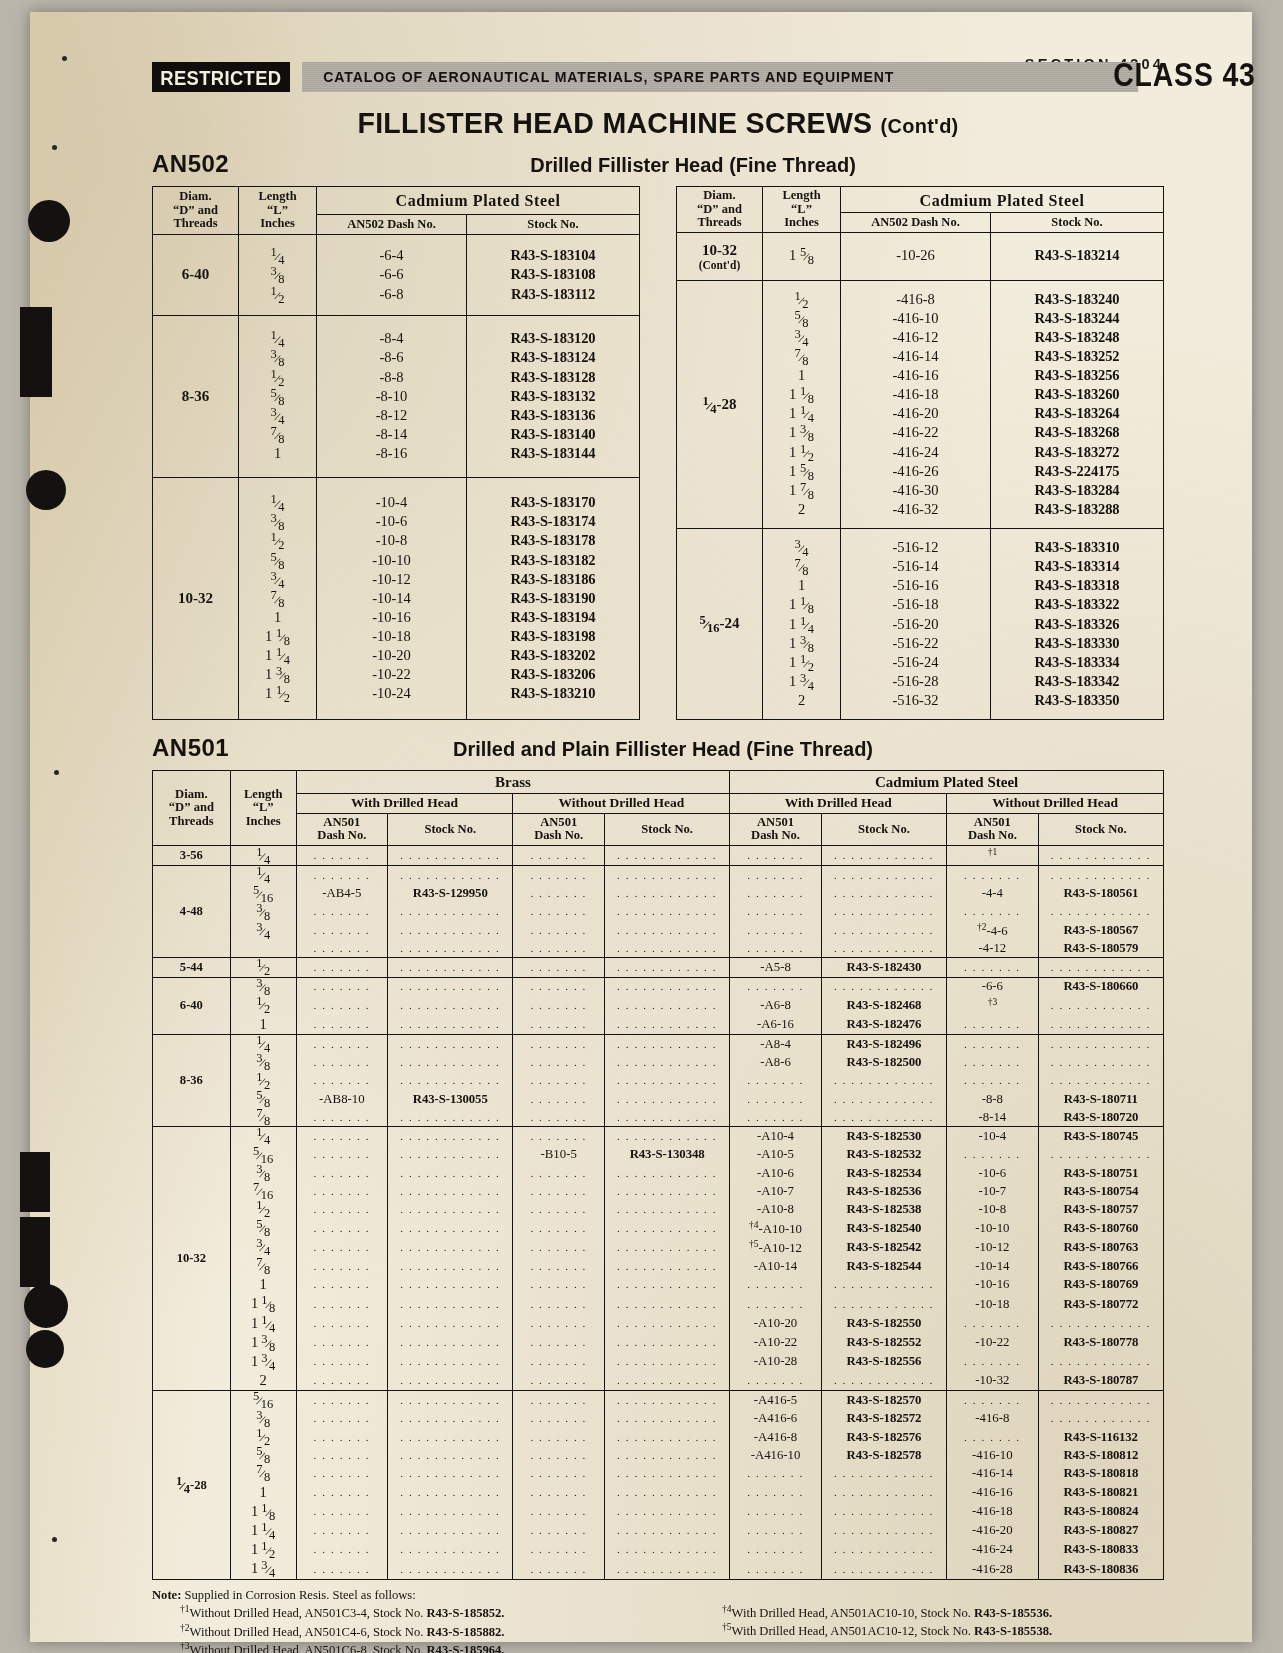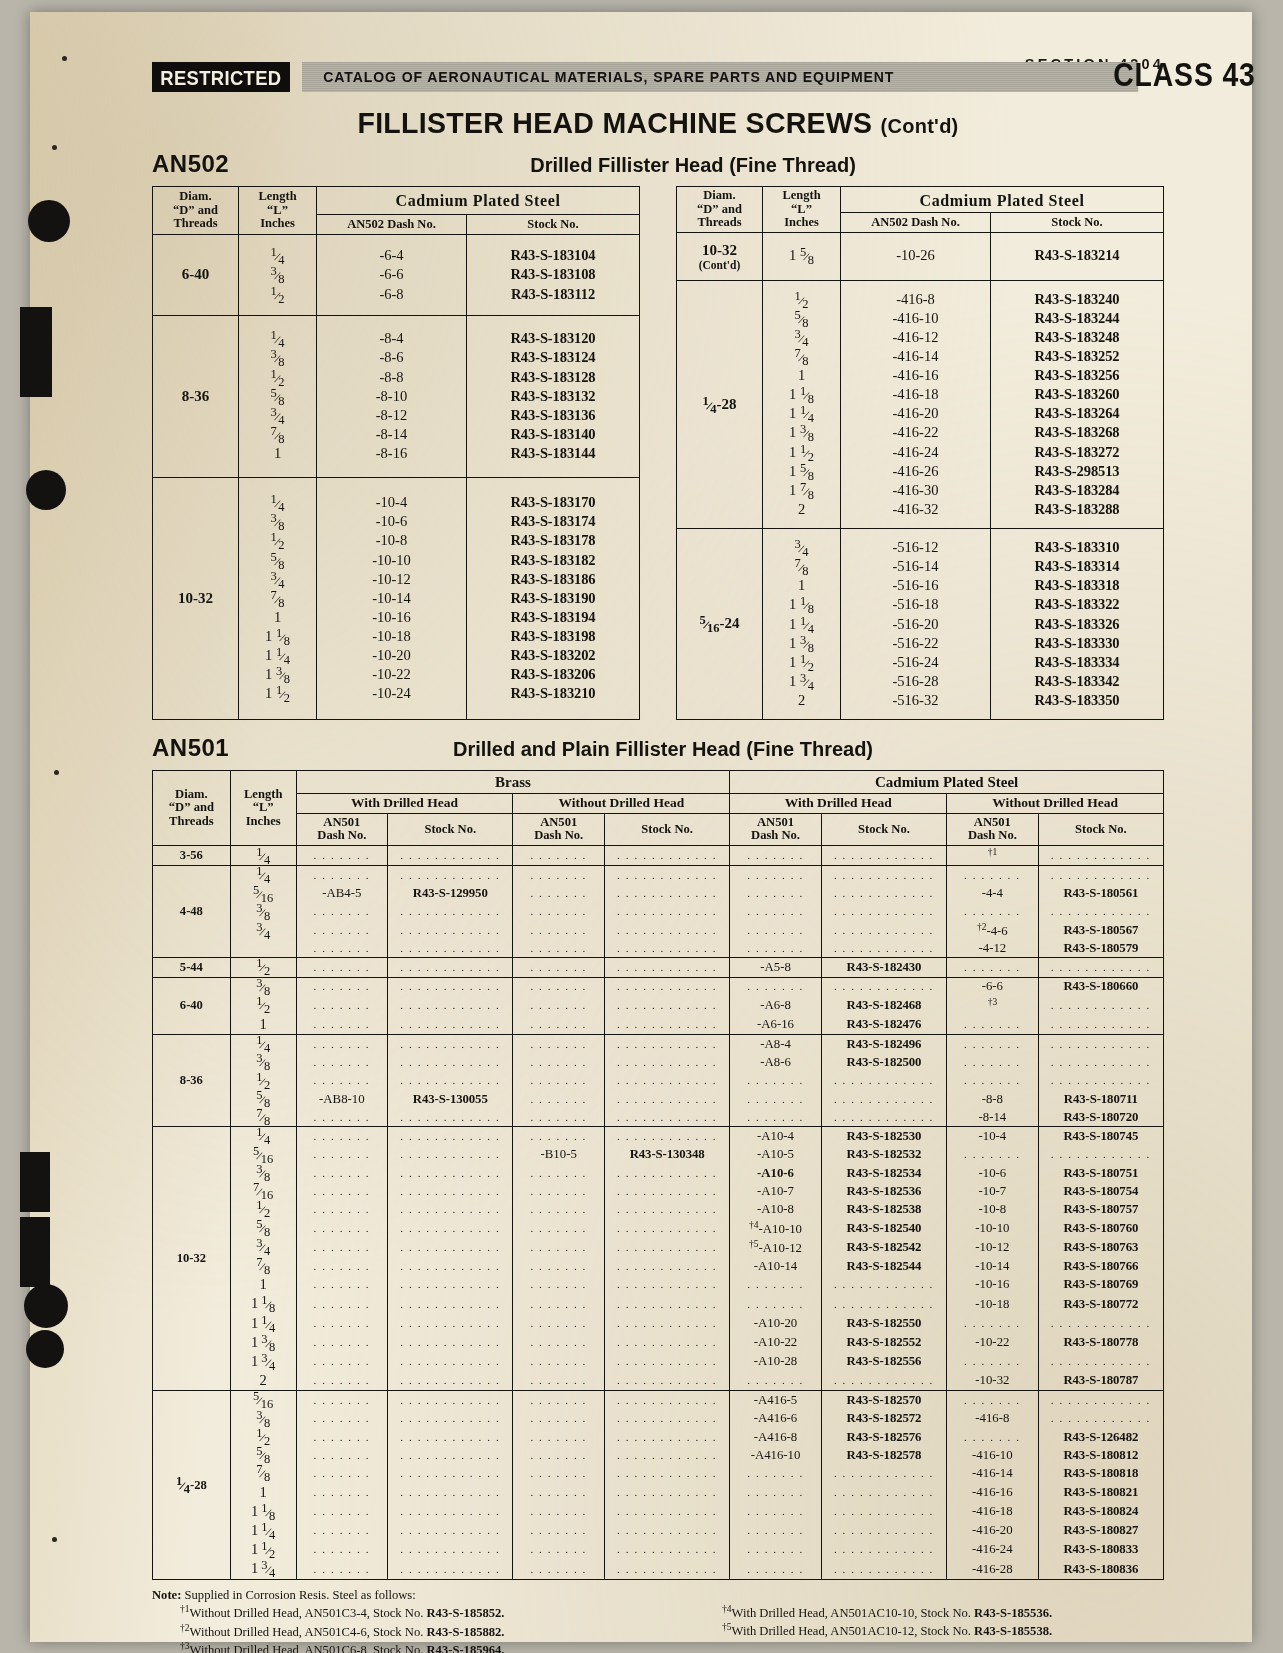--- a/index.html
+++ b/index.html
@@ -297,21 +297,21 @@
               <td class="stockcell cell-lines hline-t" style="padding:9px 0;">
                 <div>R43-S-183240</div>
                 <div>R43-S-183244</div>
                 <div>R43-S-183248</div>
                 <div>R43-S-183252</div>
                 <div>R43-S-183256</div>
                 <div>R43-S-183260</div>
                 <div>R43-S-183264</div>
                 <div>R43-S-183268</div>
                 <div>R43-S-183272</div>
-                <div>R43-S-298513</div>
+                <div>R43-S-224175</div>
                 <div>R43-S-183284</div>
                 <div>R43-S-183288</div>
               </td>
             </tr>
             <tr>
               <td class="grp hline-t" style="padding:9px 0;"><span class="frac"><span class="n">5</span><span class="s">/</span><span class="d">16</span></span>-24</td>
               <td class="lencell cell-lines hline-t" style="padding:9px 0;">
                 <div><span class="frac"><span class="n">3</span><span class="s">/</span><span class="d">4</span></span></div>
                 <div><span class="frac"><span class="n">7</span><span class="s">/</span><span class="d">8</span></span></div>
                 <div><span class="whole">1</span></div>
@@ -571,21 +571,21 @@
               <td style="padding:1px 4px;"><span class="sn">R43-S-182532</span></td>
               <td style="padding:1px 4px;"><span class="dot">. . . . . . .</span></td>
               <td style="padding:1px 4px;"><span class="dot">. . . . . . . . . . . .</span></td>
             </tr>
             <tr>
               <td style="padding:1px 0;"><span class="frac"><span class="n">3</span><span class="s">/</span><span class="d">8</span></span></td>
               <td style="padding:1px 4px;"><span class="dot">. . . . . . .</span></td>
               <td style="padding:1px 4px;"><span class="dot">. . . . . . . . . . . .</span></td>
               <td style="padding:1px 4px;"><span class="dot">. . . . . . .</span></td>
               <td style="padding:1px 4px;"><span class="dot">. . . . . . . . . . . .</span></td>
-              <td style="padding:1px 4px;font-weight:bold;"><span class="dn">-A10-6</span></td>
+              <td style="padding:1px 4px;"><span class="dn">-A10-6</span></td>
               <td style="padding:1px 4px;"><span class="sn">R43-S-182534</span></td>
               <td style="padding:1px 4px;"><span class="dn">-10-6</span></td>
               <td style="padding:1px 4px;"><span class="sn">R43-S-180751</span></td>
             </tr>
             <tr>
               <td style="padding:1px 0;"><span class="frac"><span class="n">7</span><span class="s">/</span><span class="d">16</span></span></td>
               <td style="padding:1px 4px;"><span class="dot">. . . . . . .</span></td>
               <td style="padding:1px 4px;"><span class="dot">. . . . . . . . . . . .</span></td>
               <td style="padding:1px 4px;"><span class="dot">. . . . . . .</span></td>
               <td style="padding:1px 4px;"><span class="dot">. . . . . . . . . . . .</span></td>
@@ -729,21 +729,21 @@
             </tr>
             <tr>
               <td style="padding:1px 0;"><span class="frac"><span class="n">1</span><span class="s">/</span><span class="d">2</span></span></td>
               <td style="padding:1px 4px;"><span class="dot">. . . . . . .</span></td>
               <td style="padding:1px 4px;"><span class="dot">. . . . . . . . . . . .</span></td>
               <td style="padding:1px 4px;"><span class="dot">. . . . . . .</span></td>
               <td style="padding:1px 4px;"><span class="dot">. . . . . . . . . . . .</span></td>
               <td style="padding:1px 4px;"><span class="dn">-A416-8</span></td>
               <td style="padding:1px 4px;"><span class="sn">R43-S-182576</span></td>
               <td style="padding:1px 4px;"><span class="dot">. . . . . . .</span></td>
-              <td style="padding:1px 4px;"><span class="sn">R43-S-126482</span></td>
+              <td style="padding:1px 4px;"><span class="sn">R43-S-116132</span></td>
             </tr>
             <tr>
               <td style="padding:1px 0;"><span class="frac"><span class="n">5</span><span class="s">/</span><span class="d">8</span></span></td>
               <td style="padding:1px 4px;"><span class="dot">. . . . . . .</span></td>
               <td style="padding:1px 4px;"><span class="dot">. . . . . . . . . . . .</span></td>
               <td style="padding:1px 4px;"><span class="dot">. . . . . . .</span></td>
               <td style="padding:1px 4px;"><span class="dot">. . . . . . . . . . . .</span></td>
               <td style="padding:1px 4px;"><span class="dn">-A416-10</span></td>
               <td style="padding:1px 4px;"><span class="sn">R43-S-182578</span></td>
               <td style="padding:1px 4px;"><span class="dn">-416-10</span></td>

